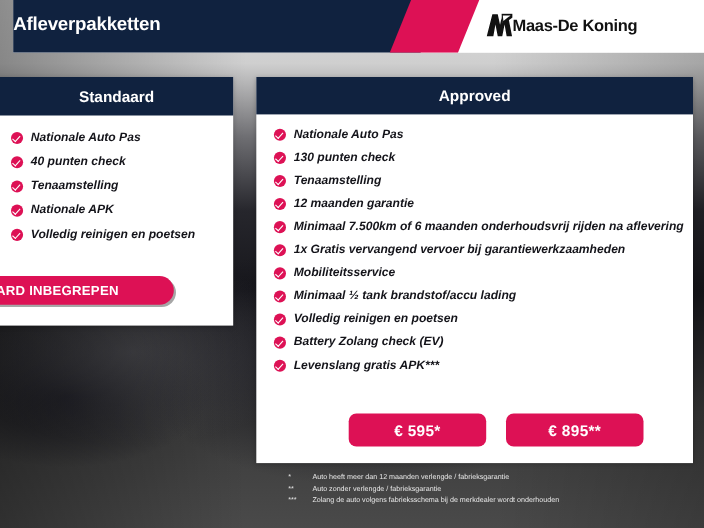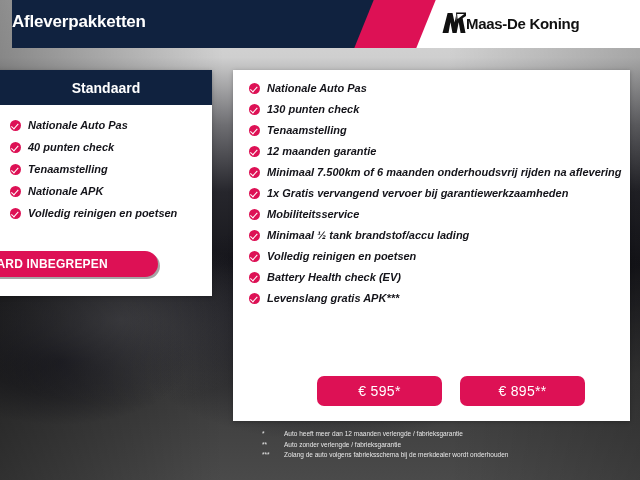--- a/index.html
+++ b/index.html
@@ -106,21 +106,21 @@
     border:none; cursor:pointer;
     box-shadow:2px 2px 0 rgba(0,0,0,0.35);
   }
   #price-row {
     position:absolute; left:84px; top:306px;
     display:flex; gap:18px;
   }
   .price-btn {
     width:125px; height:30px; border-radius:7px;
     background:#dd1155; color:#ffffff; border:none; cursor:pointer;
-    font-size:14px; font-weight:normal; letter-spacing:0.3px;
+    font-size:14px; font-weight:bold; letter-spacing:0.3px;
     display:flex; align-items:center; justify-content:center;
   }
 
   
   #footnotes {
     position:absolute; left:262px; top:429px; z-index:10;
     color:#e8e8e8; font-size:6.5px; line-height:10.5px;
   }
   #footnotes .fn { display:flex; }
   #footnotes .fn-mark { width:22px; flex:0 0 auto; }
@@ -170,20 +170,23 @@
       </li>
     <li>
         <span class="check"></span>
         <span class="feat-text">Volledig reinigen en poetsen</span>
       </li>
   </ul>
   <button id="btn-standaard">STANDAARD INBEGREPEN</button>
 </div>
 
 <div class="card" id="card-approved">
+  <div class="card-head">
+    <span>Approved</span>
+  </div>
   <ul class="features" id="list-approved">
     <li>
         <span class="check"></span>
         <span class="feat-text">Nationale Auto Pas</span>
       </li>
     <li>
         <span class="check"></span>
         <span class="feat-text">130 punten check</span>
       </li>
     <li>
@@ -209,21 +212,21 @@
     <li>
         <span class="check"></span>
         <span class="feat-text">Minimaal ½ tank brandstof/accu lading</span>
       </li>
     <li>
         <span class="check"></span>
         <span class="feat-text">Volledig reinigen en poetsen</span>
       </li>
     <li>
         <span class="check"></span>
-        <span class="feat-text">Battery Health check (EV)</span>
+        <span class="feat-text">Battery Zolang check (EV)</span>
       </li>
     <li>
         <span class="check"></span>
         <span class="feat-text">Levenslang gratis APK***</span>
       </li>
   </ul>
   <div id="price-row">
     <button class="price-btn">€ 595*</button>
     <button class="price-btn">€ 895**</button>
   </div>

